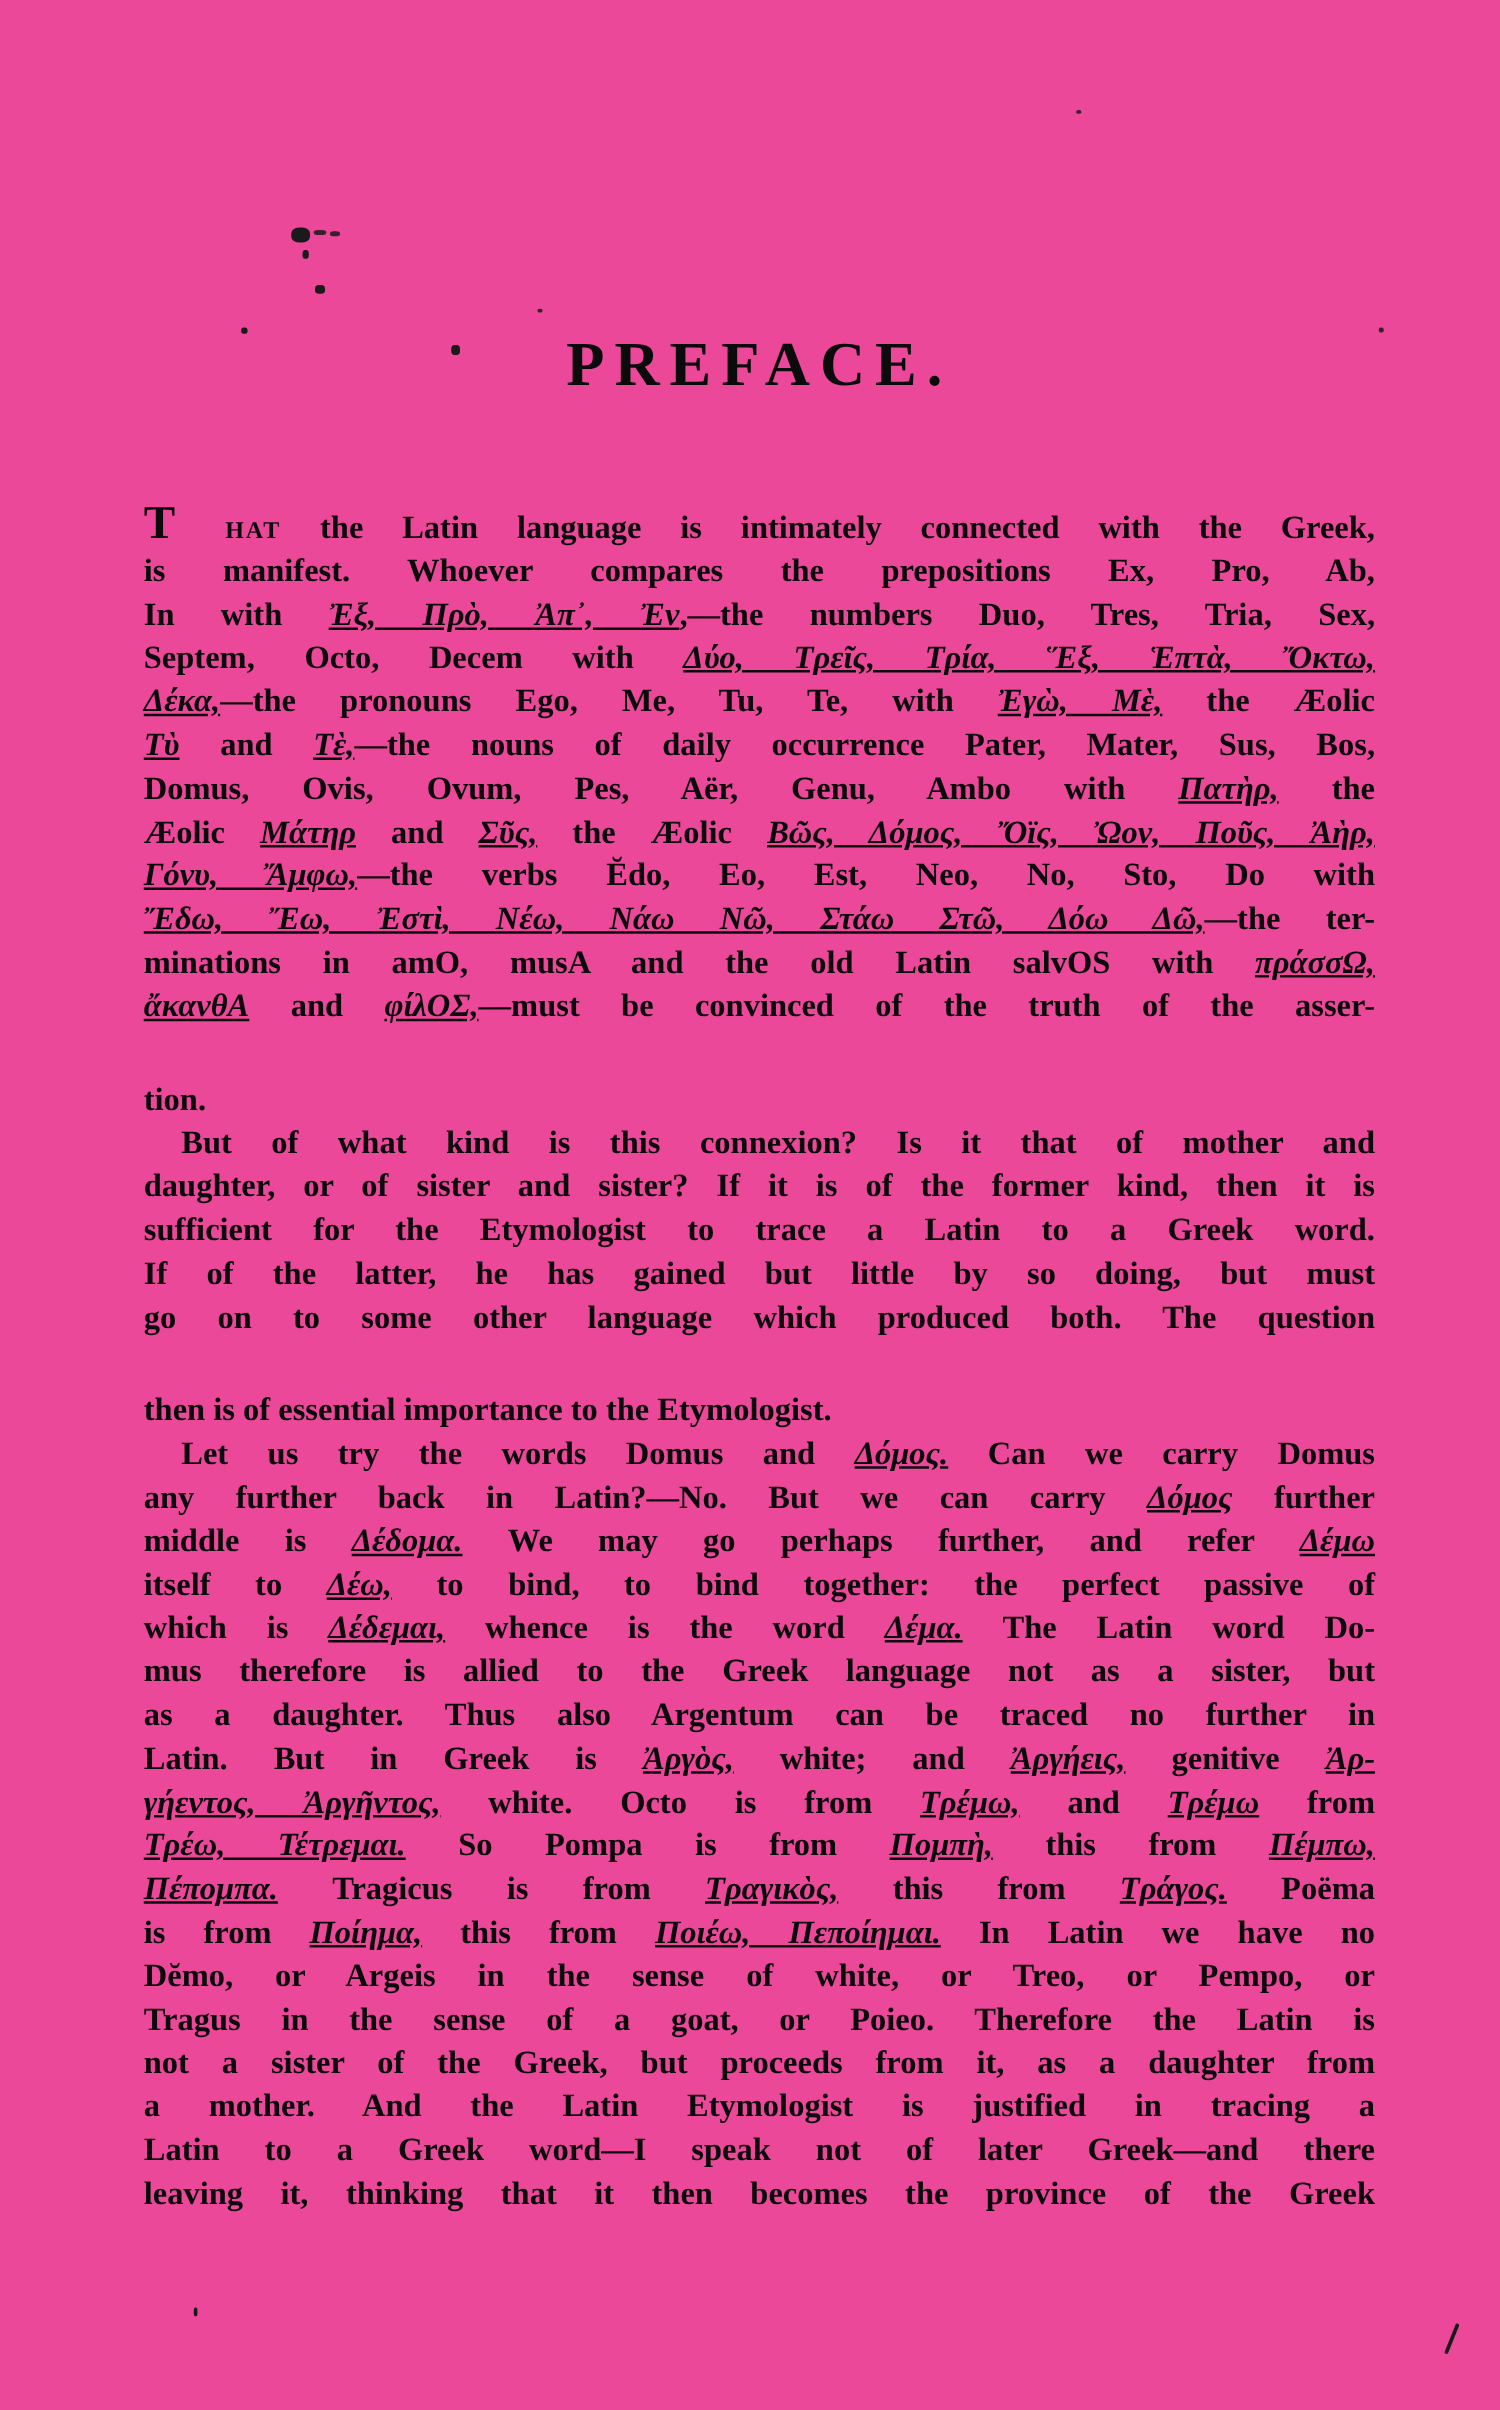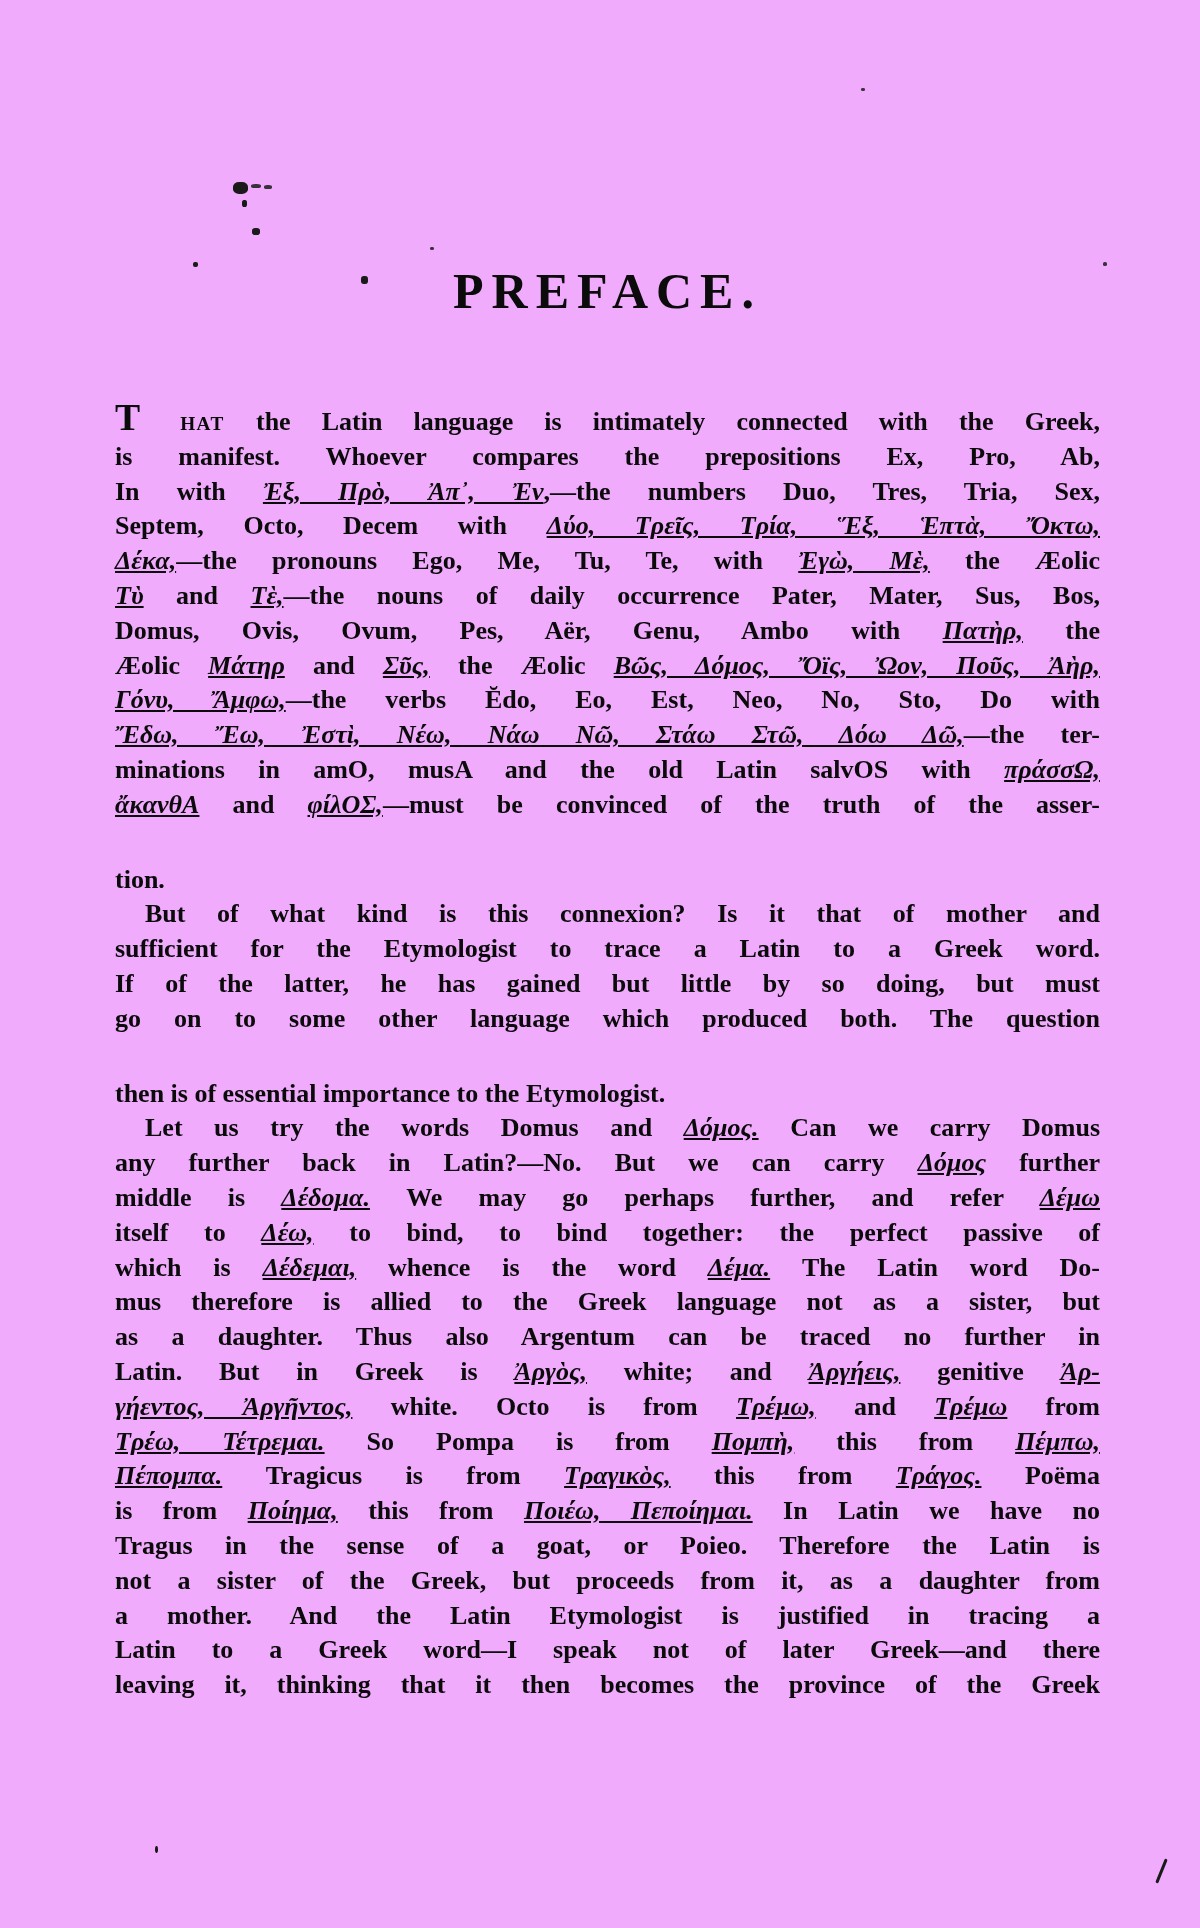--- a/index.html
+++ b/index.html
@@ -1,20 +1,20 @@
 <!DOCTYPE html>
 <html><head>
 <meta charset="utf-8">
 <style>
   html,body{margin:0;padding:0;background:#e8e8e8;}
   .page{
     position:relative;
     width:1200px;height:1928px;
     margin:0 auto;
-    background:#f0abfc;
+    background:#ec4899;
     overflow:hidden;
     font-family:"Liberation Serif","DejaVu Serif",serif;
     color:#0b0b0b;
   }
   .page-title{
     position:absolute;
     left:115px;top:262px;width:985px;
     text-align:center;
     font-size:50px;
     font-weight:700;
@@ -67,38 +67,40 @@
         <div class="pline"><span class="rom">Domus, Ovis, Ovum, Pes, Aër, Genu, Ambo with </span><span class="greek">Πατὴρ,</span><span class="rom"> the</span></div>
         <div class="pline"><span class="rom">Æolic </span><span class="greek">Μάτηρ</span><span class="rom"> and </span><span class="greek">Σῦς,</span><span class="rom"> the Æolic </span><span class="greek">Βῶς, Δόμος, Ὄϊς, Ὠον, Ποῦς, Ἀὴρ,</span></div>
         <div class="pline"><span class="greek">Γόνυ, Ἄμφω,</span><span class="rom">—the verbs Ĕdo, Eo, Est, Neo, No, Sto, Do with</span></div>
         <div class="pline"><span class="greek">Ἔδω, Ἔω, Ἐστὶ, Νέω, Νάω Νῶ, Στάω Στῶ, Δόω Δῶ,</span><span class="rom">—the ter-</span></div>
         <div class="pline"><span class="rom">minations in amO, musA and the old Latin salvOS with </span><span class="greek">πράσσΩ,</span></div>
         <div class="pline"><span class="greek">ἄκανθΑ</span><span class="rom"> and </span><span class="greek">φίλΟΣ,</span><span class="rom">—must be convinced of the truth of the asser-</span></div>
         <div class="pline pend"><span class="rom">tion.</span></div>
       </div>
       <div class="para indent">
         <div class="pline"><span class="rom">But of what kind is this connexion? Is it that of mother and</span></div>
+        <div class="pline"><span class="rom">daughter, or of sister and sister? If it is of the former kind, then it is</span></div>
         <div class="pline"><span class="rom">sufficient for the Etymologist to trace a Latin to a Greek word.</span></div>
         <div class="pline"><span class="rom">If of the latter, he has gained but little by so doing, but must</span></div>
         <div class="pline"><span class="rom">go on to some other language which produced both. The question</span></div>
         <div class="pline pend"><span class="rom">then is of essential importance to the Etymologist.</span></div>
       </div>
       <div class="para indent">
         <div class="pline"><span class="rom">Let us try the words Domus and </span><span class="greek">Δόμος.</span><span class="rom"> Can we carry Domus</span></div>
         <div class="pline"><span class="rom">any further back in Latin?—No. But we can carry </span><span class="greek">Δόμος</span><span class="rom"> further</span></div>
         <div class="pline"><span class="rom">middle is </span><span class="greek">Δέδομα.</span><span class="rom"> We may go perhaps further, and refer </span><span class="greek">Δέμω</span></div>
         <div class="pline"><span class="rom">itself to </span><span class="greek">Δέω,</span><span class="rom"> to bind, to bind together: the perfect passive of</span></div>
         <div class="pline"><span class="rom">which is </span><span class="greek">Δέδεμαι,</span><span class="rom"> whence is the word </span><span class="greek">Δέμα.</span><span class="rom"> The Latin word Do-</span></div>
         <div class="pline"><span class="rom">mus therefore is allied to the Greek language not as a sister, but</span></div>
         <div class="pline"><span class="rom">as a daughter. Thus also Argentum can be traced no further in</span></div>
         <div class="pline"><span class="rom">Latin. But in Greek is </span><span class="greek">Ἀργὸς,</span><span class="rom"> white; and </span><span class="greek">Ἀργήεις,</span><span class="rom"> genitive </span><span class="greek">Ἀρ-</span></div>
         <div class="pline"><span class="greek">γήεντος, Ἀργῆντος,</span><span class="rom"> white. Octo is from </span><span class="greek">Τρέμω,</span><span class="rom"> and </span><span class="greek">Τρέμω</span><span class="rom"> from</span></div>
         <div class="pline"><span class="greek">Τρέω, Τέτρεμαι.</span><span class="rom"> So Pompa is from </span><span class="greek">Πομπὴ,</span><span class="rom"> this from </span><span class="greek">Πέμπω,</span></div>
         <div class="pline"><span class="greek">Πέπομπα.</span><span class="rom"> Tragicus is from </span><span class="greek">Τραγικὸς,</span><span class="rom"> this from </span><span class="greek">Τράγος.</span><span class="rom"> Poëma</span></div>
         <div class="pline"><span class="rom">is from </span><span class="greek">Ποίημα,</span><span class="rom"> this from </span><span class="greek">Ποιέω, Πεποίημαι.</span><span class="rom"> In Latin we have no</span></div>
+        <div class="pline"><span class="rom">Dĕmo, or Argeis in the sense of white, or Treo, or Pempo, or</span></div>
         <div class="pline"><span class="rom">Tragus in the sense of a goat, or Poieo. Therefore the Latin is</span></div>
         <div class="pline"><span class="rom">not a sister of the Greek, but proceeds from it, as a daughter from</span></div>
         <div class="pline"><span class="rom">a mother. And the Latin Etymologist is justified in tracing a</span></div>
         <div class="pline"><span class="rom">Latin to a Greek word—I speak not of later Greek—and there</span></div>
         <div class="pline"><span class="rom">leaving it, thinking that it then becomes the province of the Greek</span></div>
       </div>
     </div>
 
   <div class="speck" style="left:233px;top:182px;width:15px;height:12px;"></div>
   <div class="speck soft" style="left:251px;top:184px;width:10px;height:4px;"></div>

